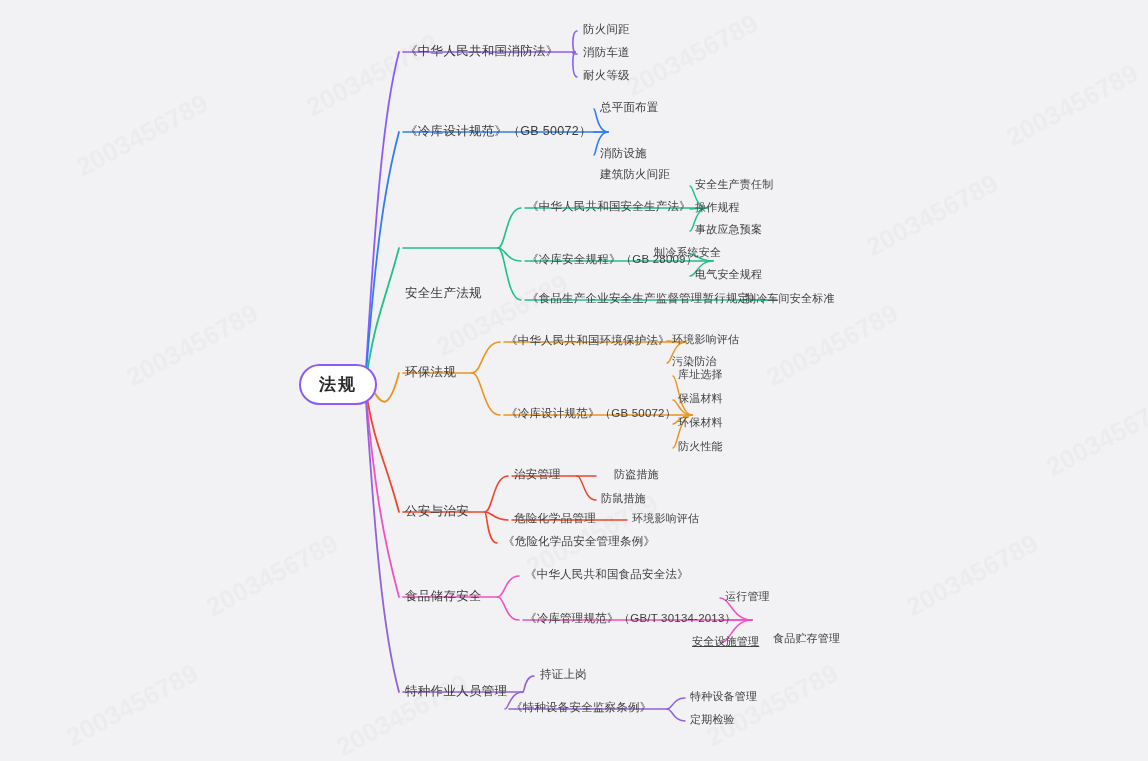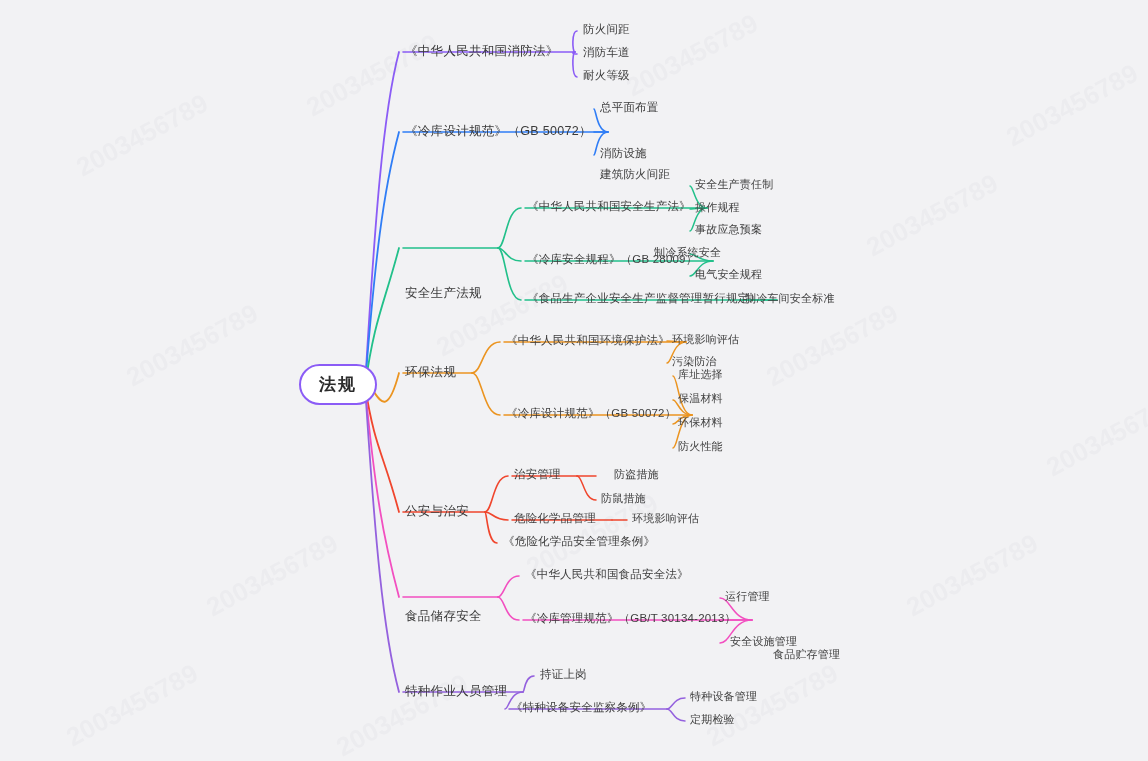--- a/index.html
+++ b/index.html
@@ -167,26 +167,26 @@
       <div class="node lvl3" style="left: 678px; top: 392px;">保温材料</div>
       <div class="node lvl3" style="left: 678px; top: 416px;">环保材料</div>
       <div class="node lvl3" style="left: 678px; top: 440px;">防火性能</div>
       <div class="node lvl1" style="left: 405px; top: 504px;">公安与治安</div>
       <div class="node lvl2" style="left: 514px; top: 468px;">治安管理</div>
       <div class="node lvl3" style="left: 601px; top: 468px; padding-left: 13px;">防盗措施</div>
       <div class="node lvl3" style="left: 601px; top: 492px;">防鼠措施</div>
       <div class="node lvl2" style="left: 514px; top: 512px;">危险化学品管理</div>
       <div class="node lvl3" style="left: 632px; top: 512px;">环境影响评估</div>
       <div class="node lvl2" style="left: 503px; top: 535px;">《危险化学品安全管理条例》</div>
-      <div class="node lvl1" style="left: 405px; top: 589px; margin-top: 20px;">食品储存安全</div>
+      <div class="node lvl1" style="left: 405px; top: 589px;">食品储存安全</div>
       <div class="node lvl2" style="left: 525px; top: 568px;">《中华人民共和国食品安全法》</div>
       <div class="node lvl2" style="left: 525px; top: 612px;">《冷库管理规范》（GB/T 30134-2013）</div>
       <div class="node lvl3" style="left: 725px; top: 590px;">运行管理</div>
-      <div class="node lvl3" style="left: 725px; top: 648px; padding-left: 48px;">食品贮存管理</div>
-      <div class="node lvl3" style="left: 730px; top: 635px;">安全设施管理</div>
+      <div class="node lvl3" style="left: 725px; top: 632px; padding-left: 48px;">食品贮存管理</div>
+      <div class="node lvl3" style="left: 692px; top: 635px; text-decoration: underline;">安全设施管理</div>
       <div class="node lvl1" style="left: 405px; top: 684px;">特种作业人员管理</div>
       <div class="node lvl2" style="left: 540px; top: 668px;">持证上岗</div>
       <div class="node lvl2" style="left: 511px; top: 701px;">《特种设备安全监察条例》</div>
       <div class="node lvl3" style="left: 690px; top: 690px;">特种设备管理</div>
       <div class="node lvl3" style="left: 690px; top: 713px;">定期检验</div>
     </div>
 
 <div class="wm" style="left: 70px; top: 120px;">2003456789</div>
     <div class="wm" style="left: 300px; top: 60px;">2003456789</div>
     <div class="wm" style="left: 620px; top: 40px;">2003456789</div>

